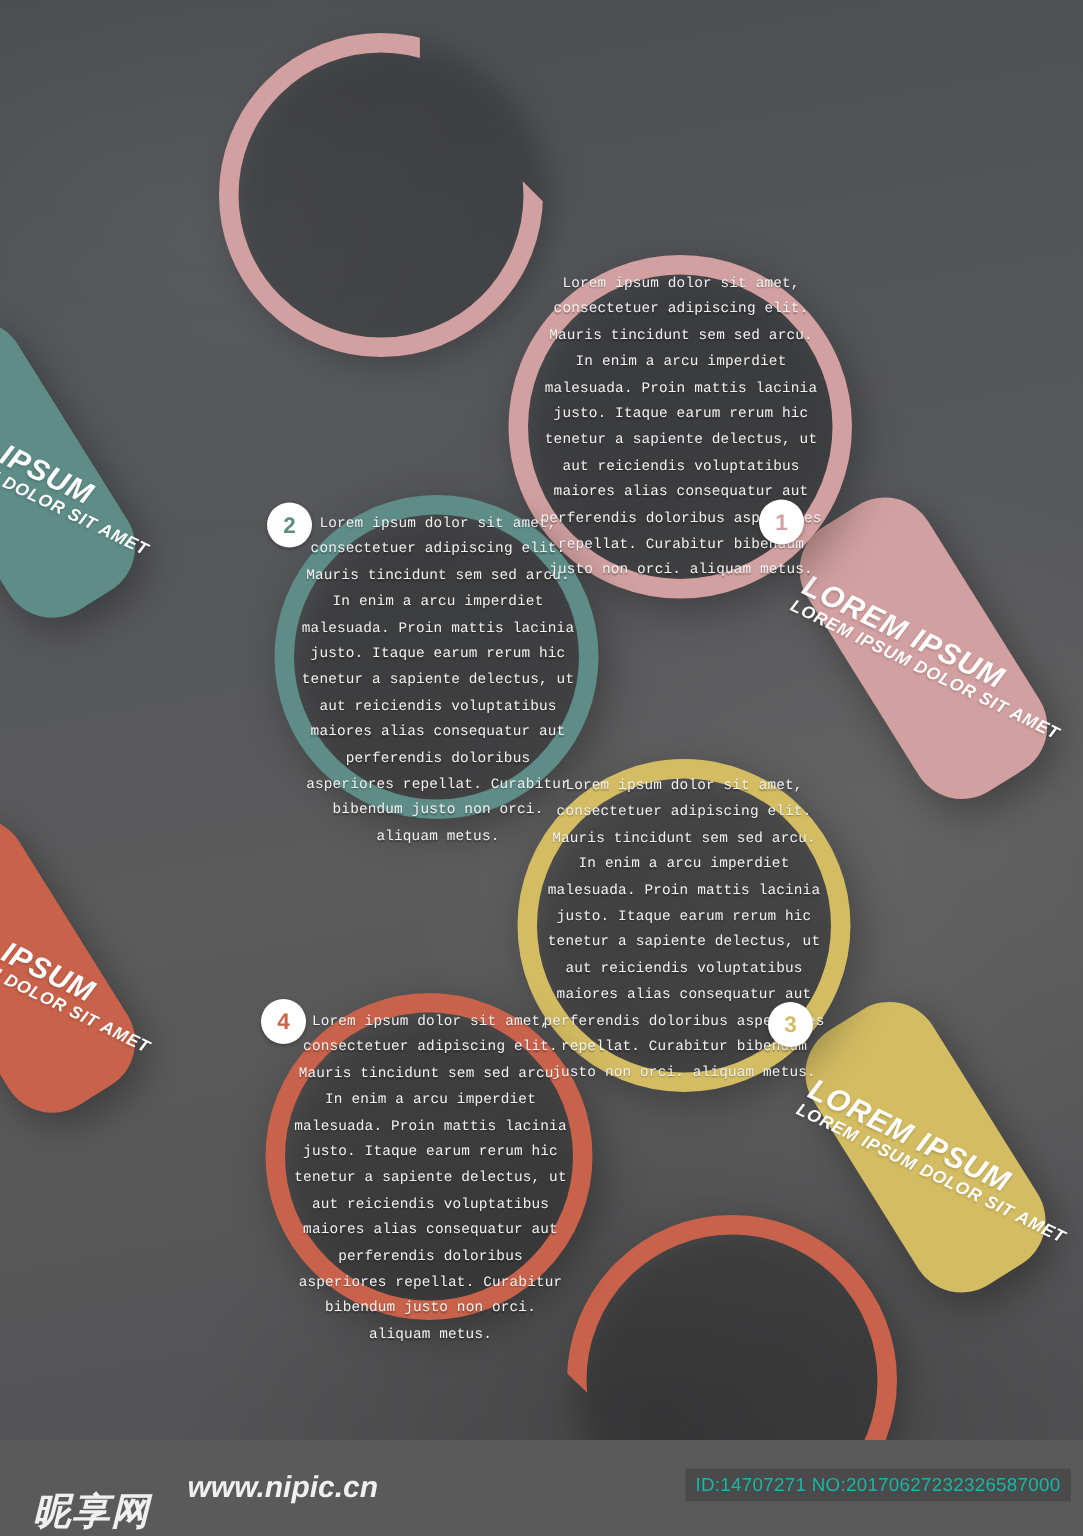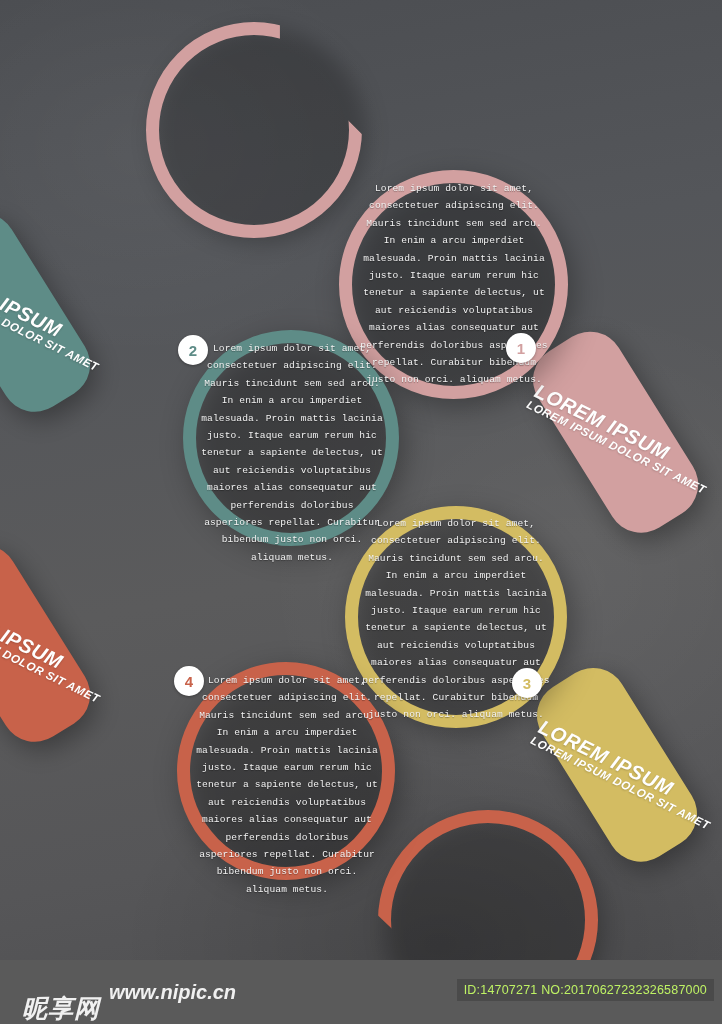--- a/index.html
+++ b/index.html
@@ -86,25 +86,25 @@
   .footer{
     position:absolute;left:0;bottom:0;width:722px;height:64px;
     background:#5a5a5a;
     display:flex;align-items:center;
   }
   .wm-logo{
     margin-left:22px;color:#f0f0f0;font-size:25px;font-weight:bold;
     font-style:italic;letter-spacing:1px;line-height:1;margin-top:32px;
   }
   .wm-url{
-    margin-left:9px;color:#f0f0f0;font-size:20px;font-weight:bold;font-style:italic;
+    margin-left:25px;color:#f0f0f0;font-size:20px;font-weight:bold;font-style:italic;
   }
   .wm-id{
     position:absolute;right:8px;top:19px;
-    background:#4a4a4a;color:#bef264;
+    background:#4a4a4a;color:#14b8a6;
     font-size:12.5px;padding:4px 7px;letter-spacing:.2px;
     white-space:nowrap;
   }
 </style>
 </head>
 <body>
 
 <div id="stage">
 
   <div class="bloom bloom-a"></div>

